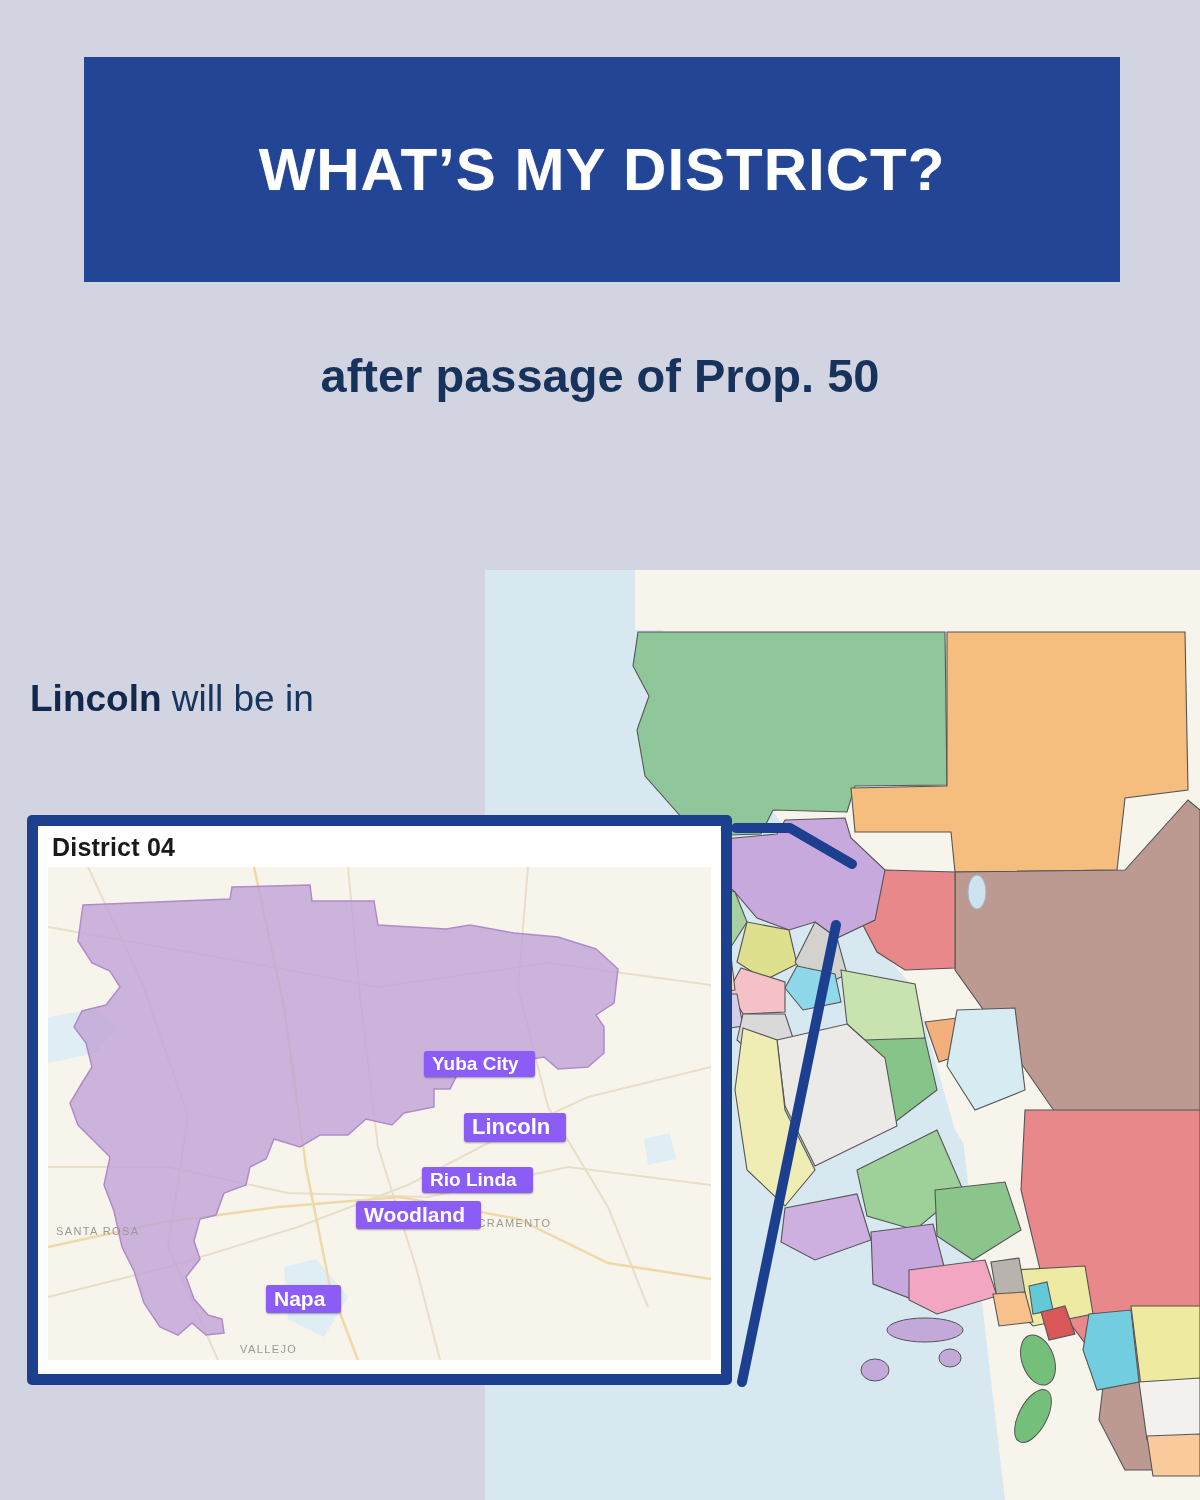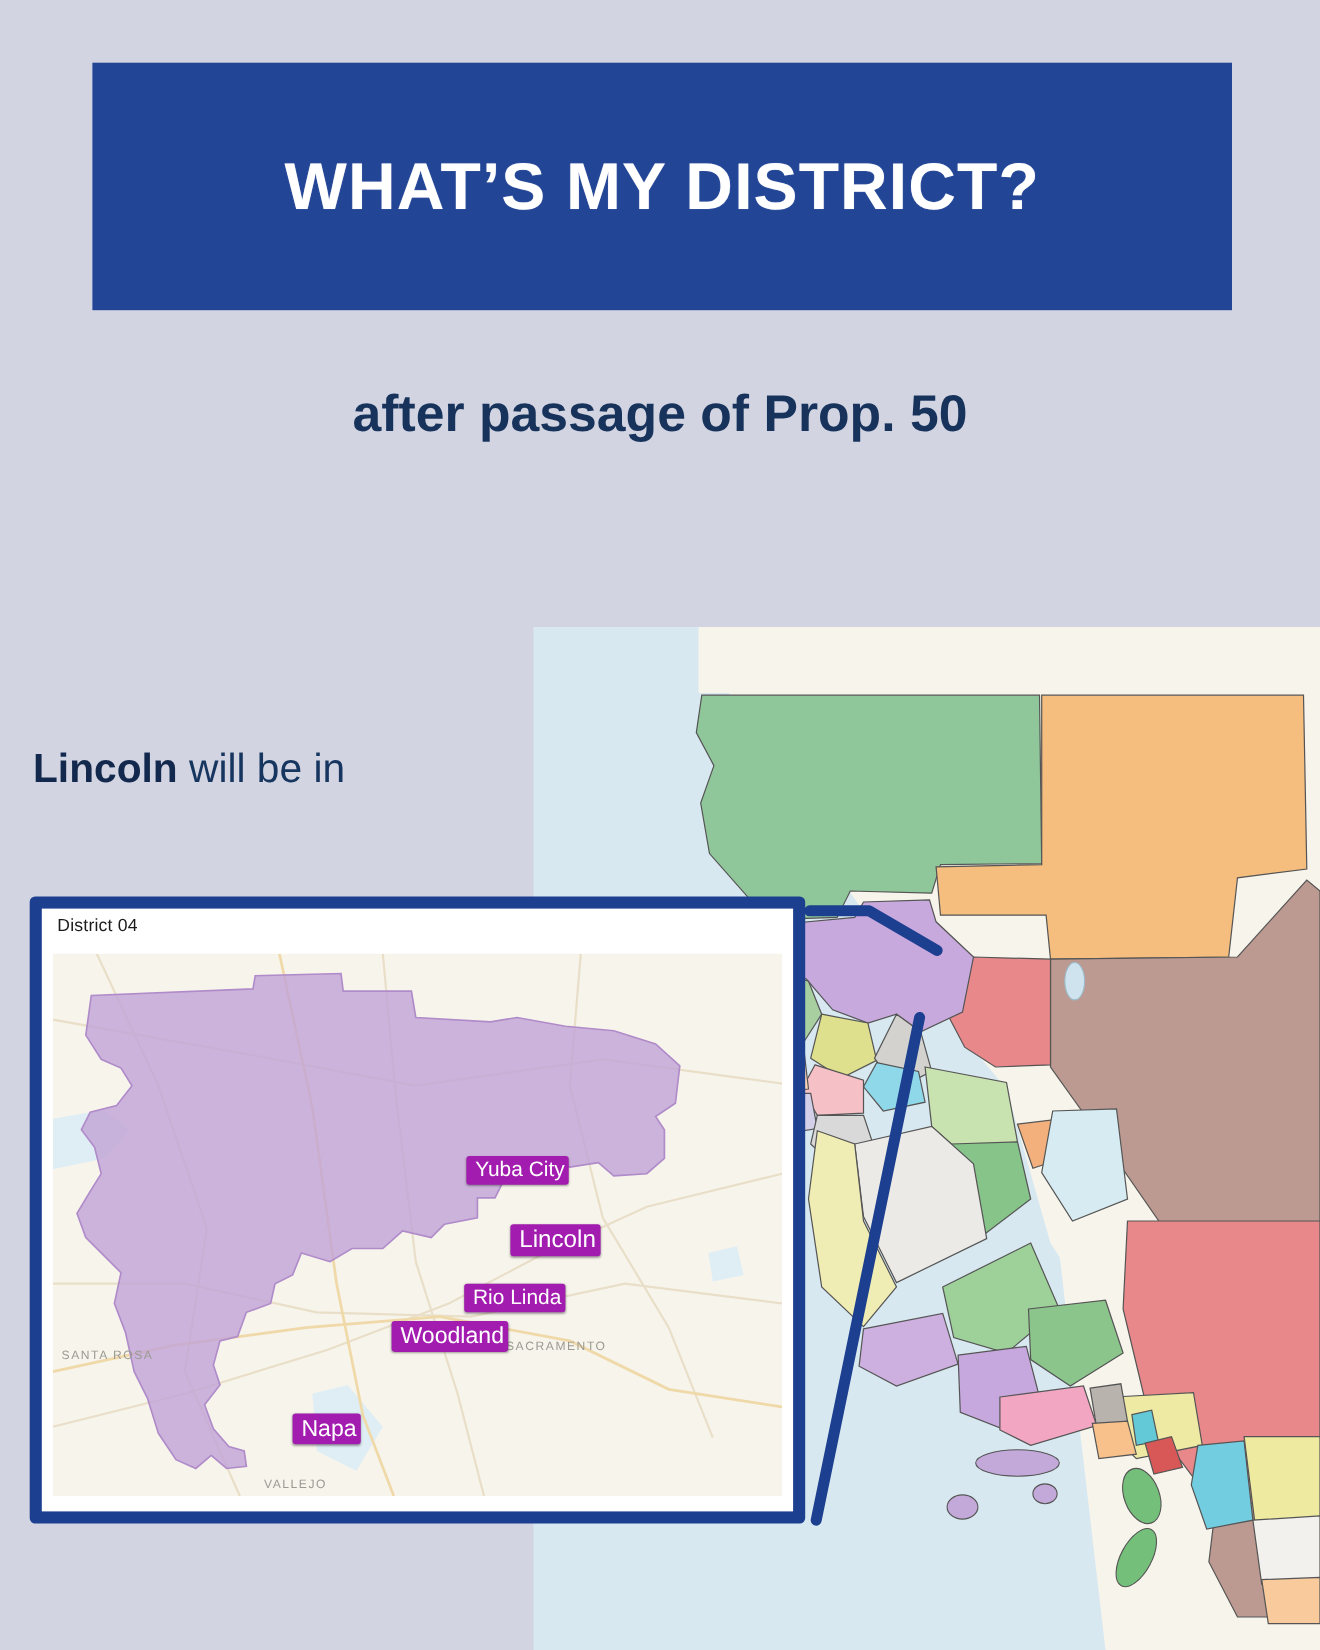--- a/index.html
+++ b/index.html
@@ -63,34 +63,34 @@
     border-radius:5px;
     box-sizing:border-box;
     padding:11px;
   }
   #inset-inner{
     width:100%;height:100%;background:#ffffff;position:relative;overflow:hidden;
     box-sizing:border-box;
   }
   #inset-title{
     position:absolute;left:14px;top:7px;z-index:5;
-    font-size:16px;font-weight:normal;color:#1a1a1a;letter-spacing:.2px;
+    font-size:25px;font-weight:bold;color:#1a1a1a;letter-spacing:.2px;
   }
   #inset-map{
     position:absolute;left:10px;top:41px;right:10px;bottom:14px;
     background:#f7f4ec;overflow:hidden;
   }
   #inset-map svg{display:block;}
 
   .city-label{
     position:absolute;
-    background:#a21caf;color:#ffffff;
-    font-weight:normal;
+    background:#8b5cf6;color:#ffffff;
+    font-weight:bold;
     border-radius:3px;
-    padding:3px 4px 4px 8px;
+    padding:3px 16px 4px 8px;
     white-space:nowrap;
     line-height:1;
     box-shadow:0 1px 2px rgba(0,0,0,.35);
   }
 </style>
 </head>
 <body>
 
 <div id="state-map">
   <svg width="715" height="930" viewBox="0 0 715 930" xmlns="http://www.w3.org/2000/svg">

